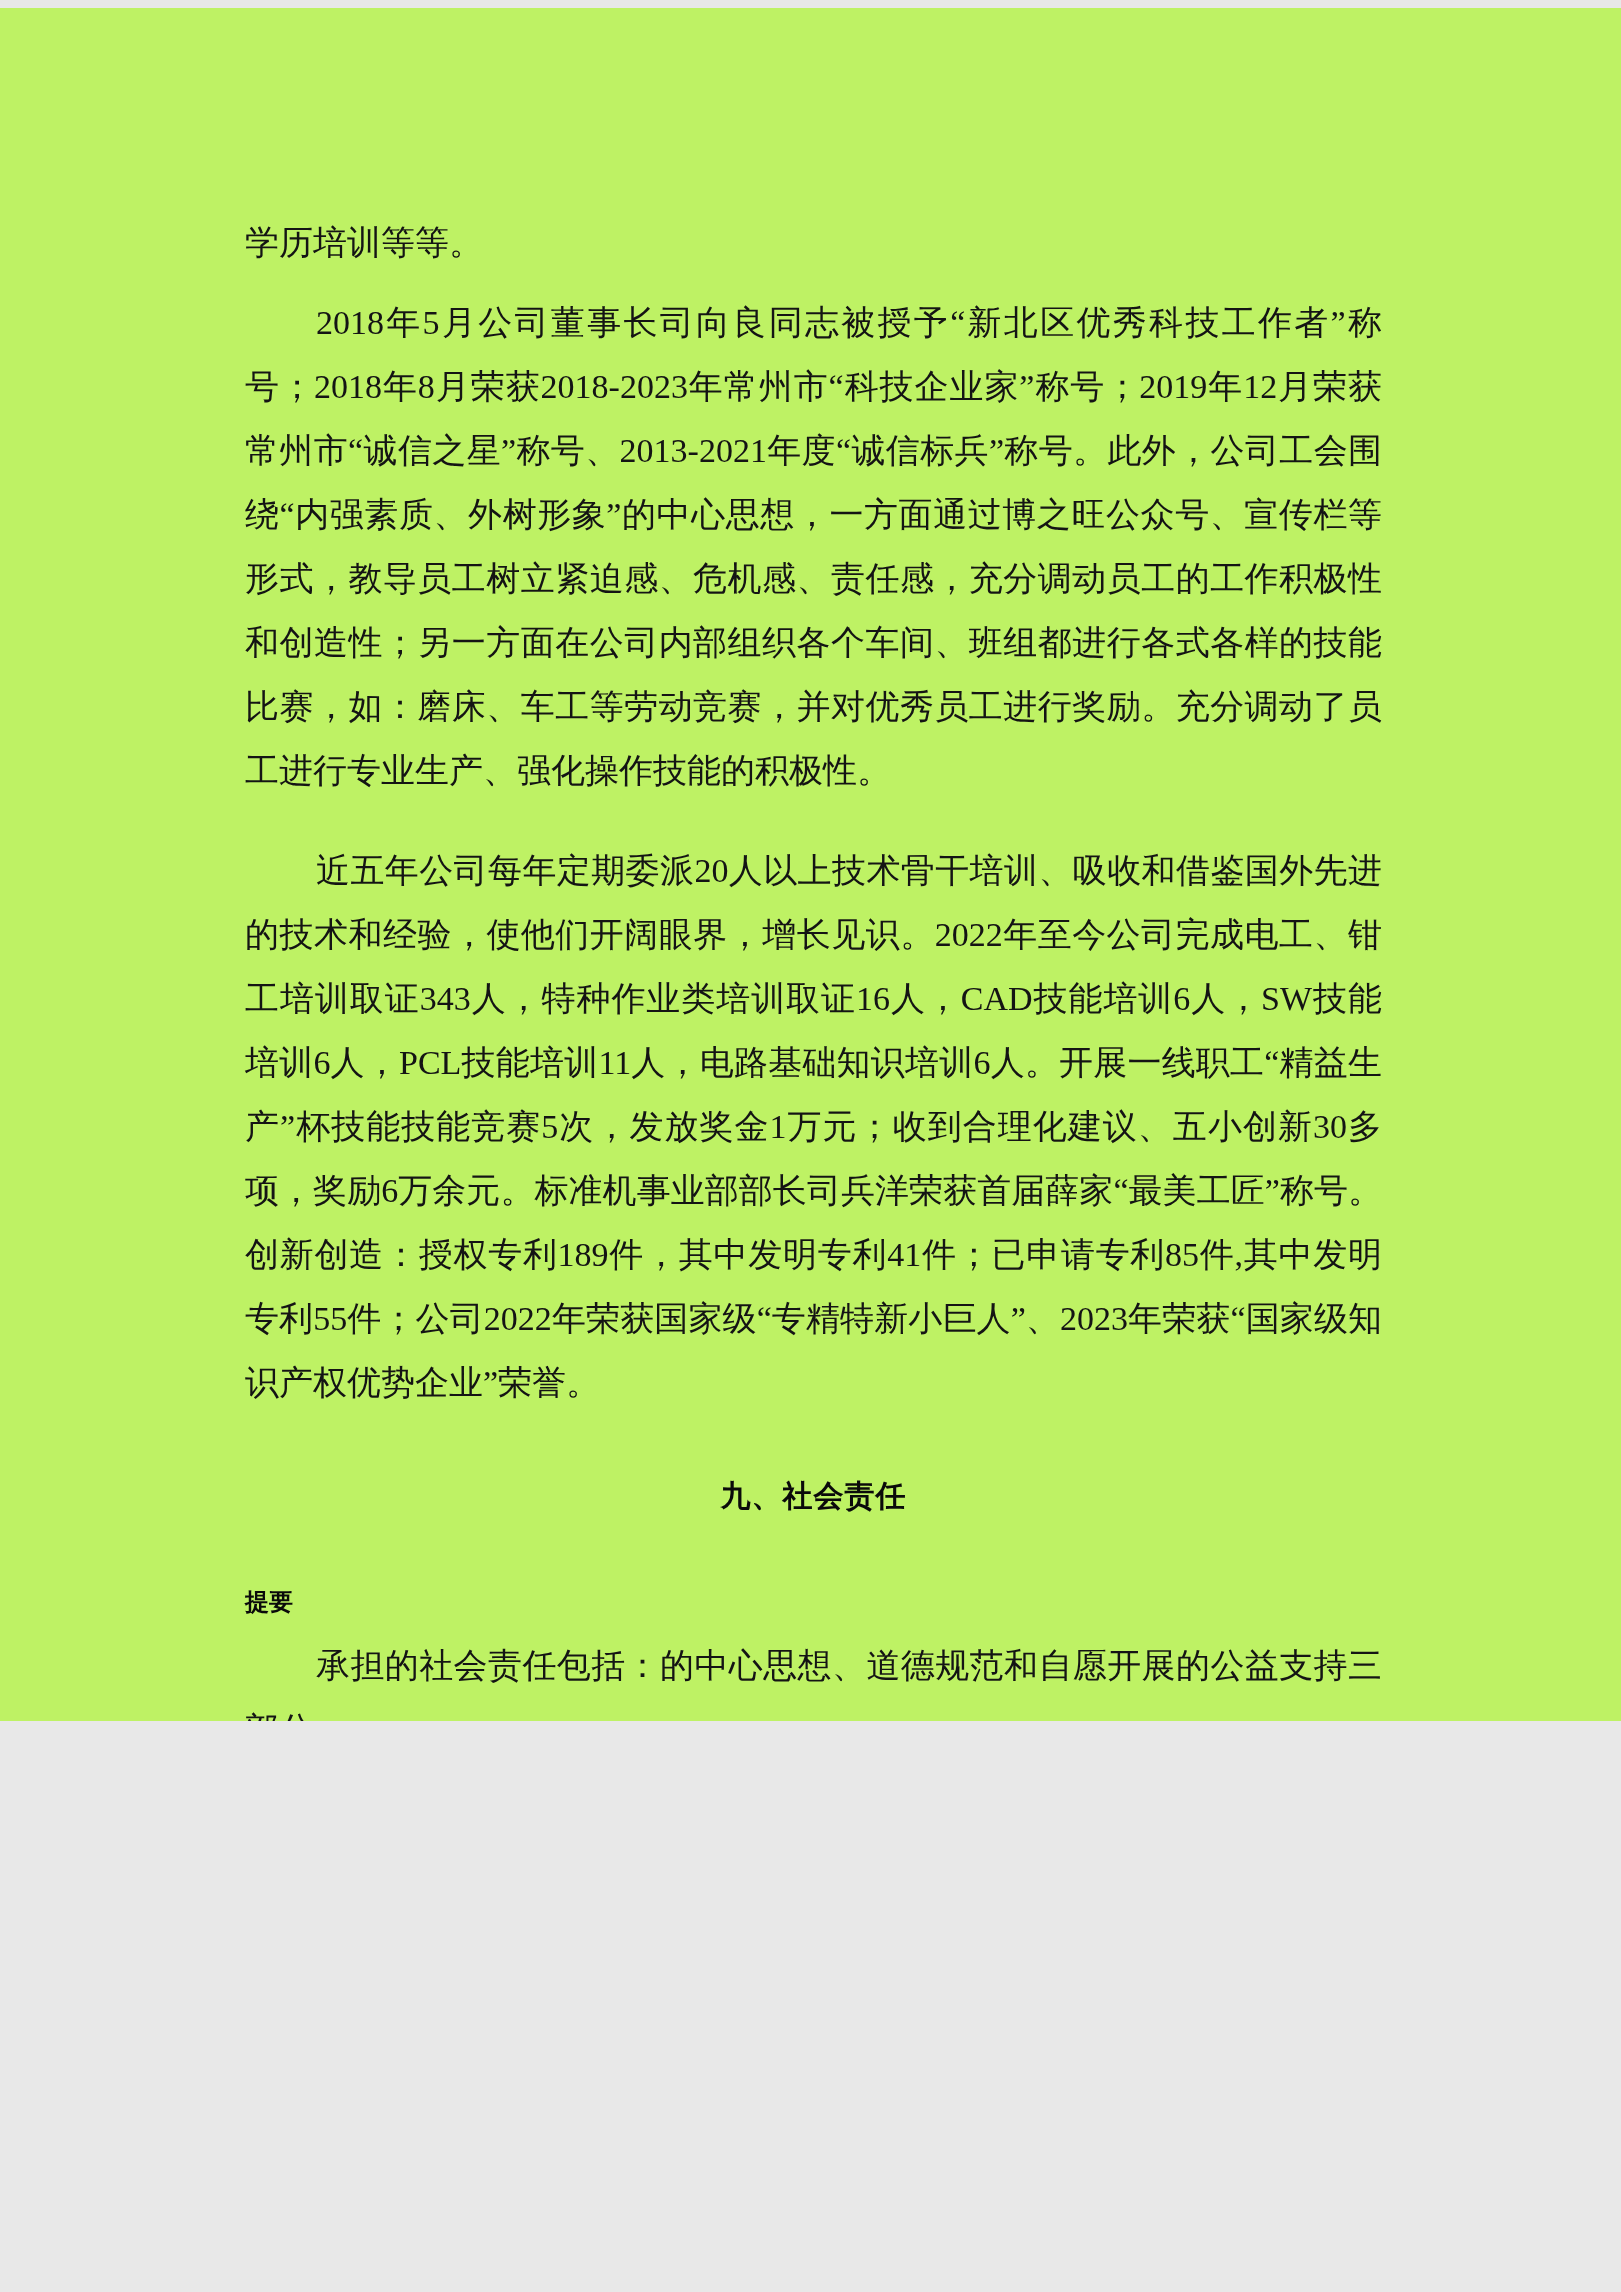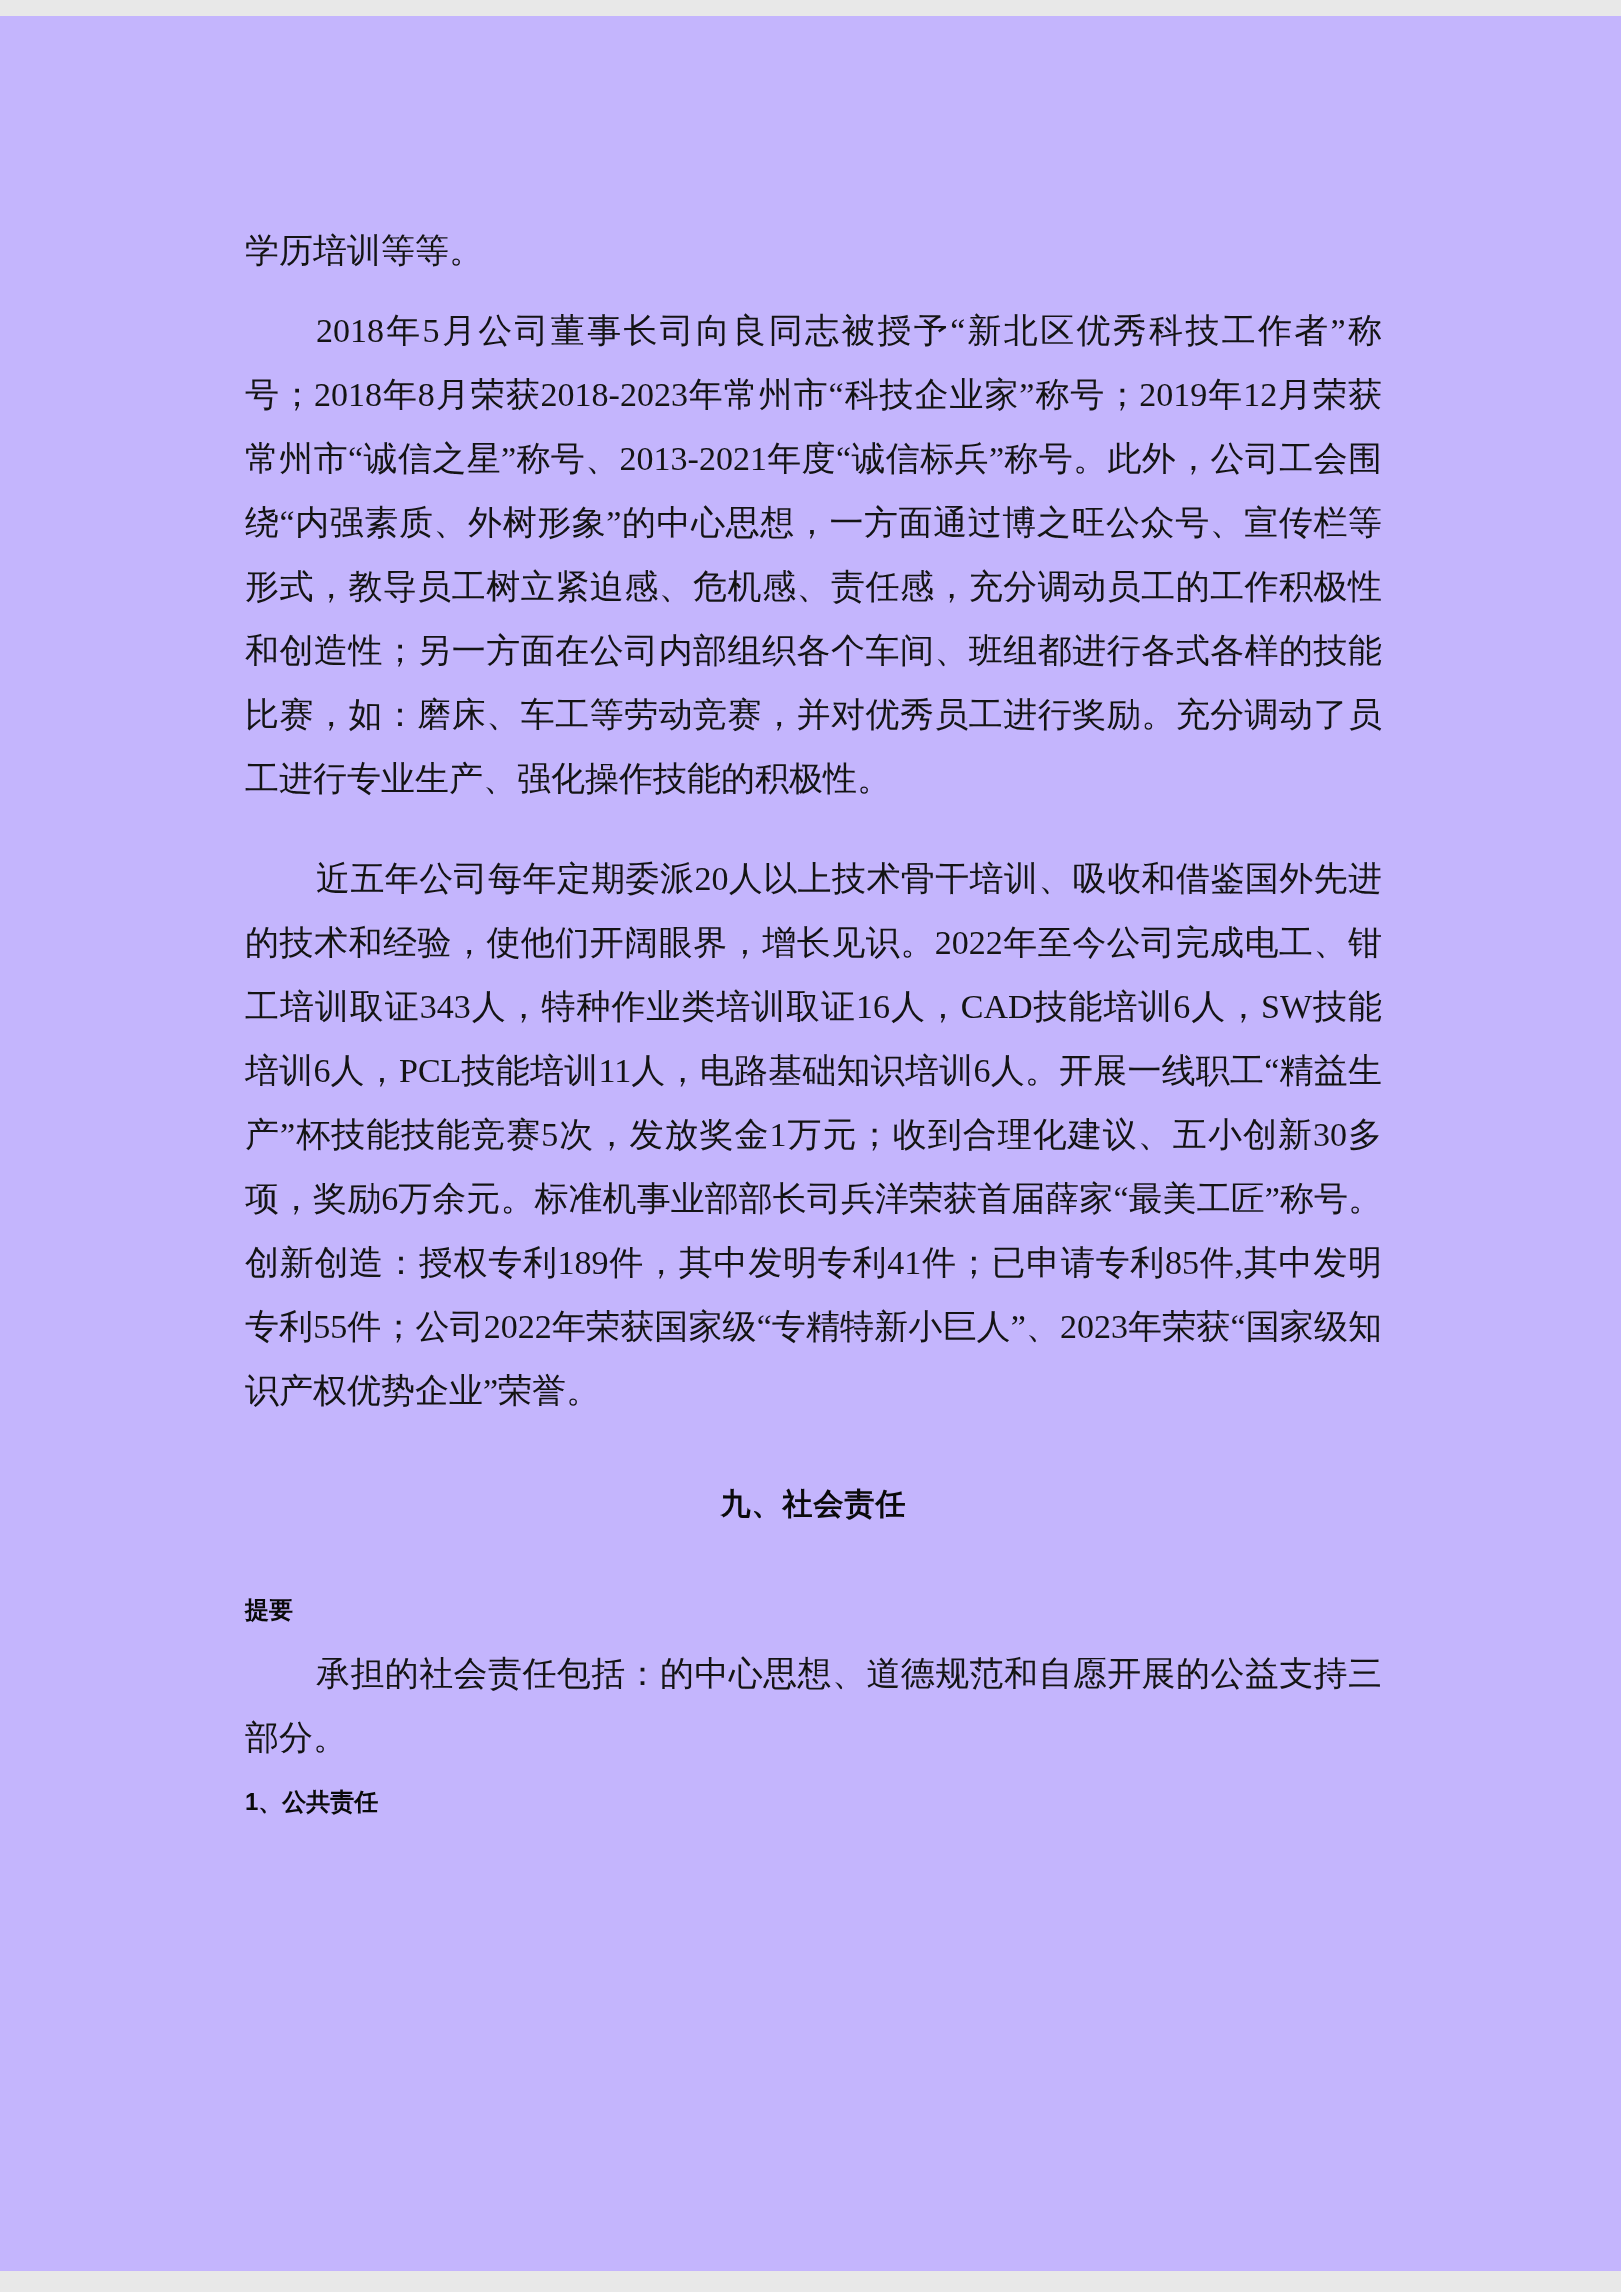--- a/index.html
+++ b/index.html
@@ -3,23 +3,23 @@
 <meta charset="utf-8">
 <style>
   html, body {
     margin: 0;
     padding: 0;
     background: #e8e8e8;
   }
   .page {
     position: relative;
     width: 1621px;
-    height: 2255px;
-    margin: 16px auto;
-    background: #c4b5fd;
+    height: 1713px;
+    margin: 8px auto;
+    background: #bef264;
     box-sizing: border-box;
     padding: 203px 239px 59px 245px;
     font-family: "Liberation Serif", "DejaVu Serif", serif;
     font-size: 34px;
     line-height: 64px;
     color: #141414;
     text-align: justify;
     overflow: hidden;
   }
   .cont-line {

